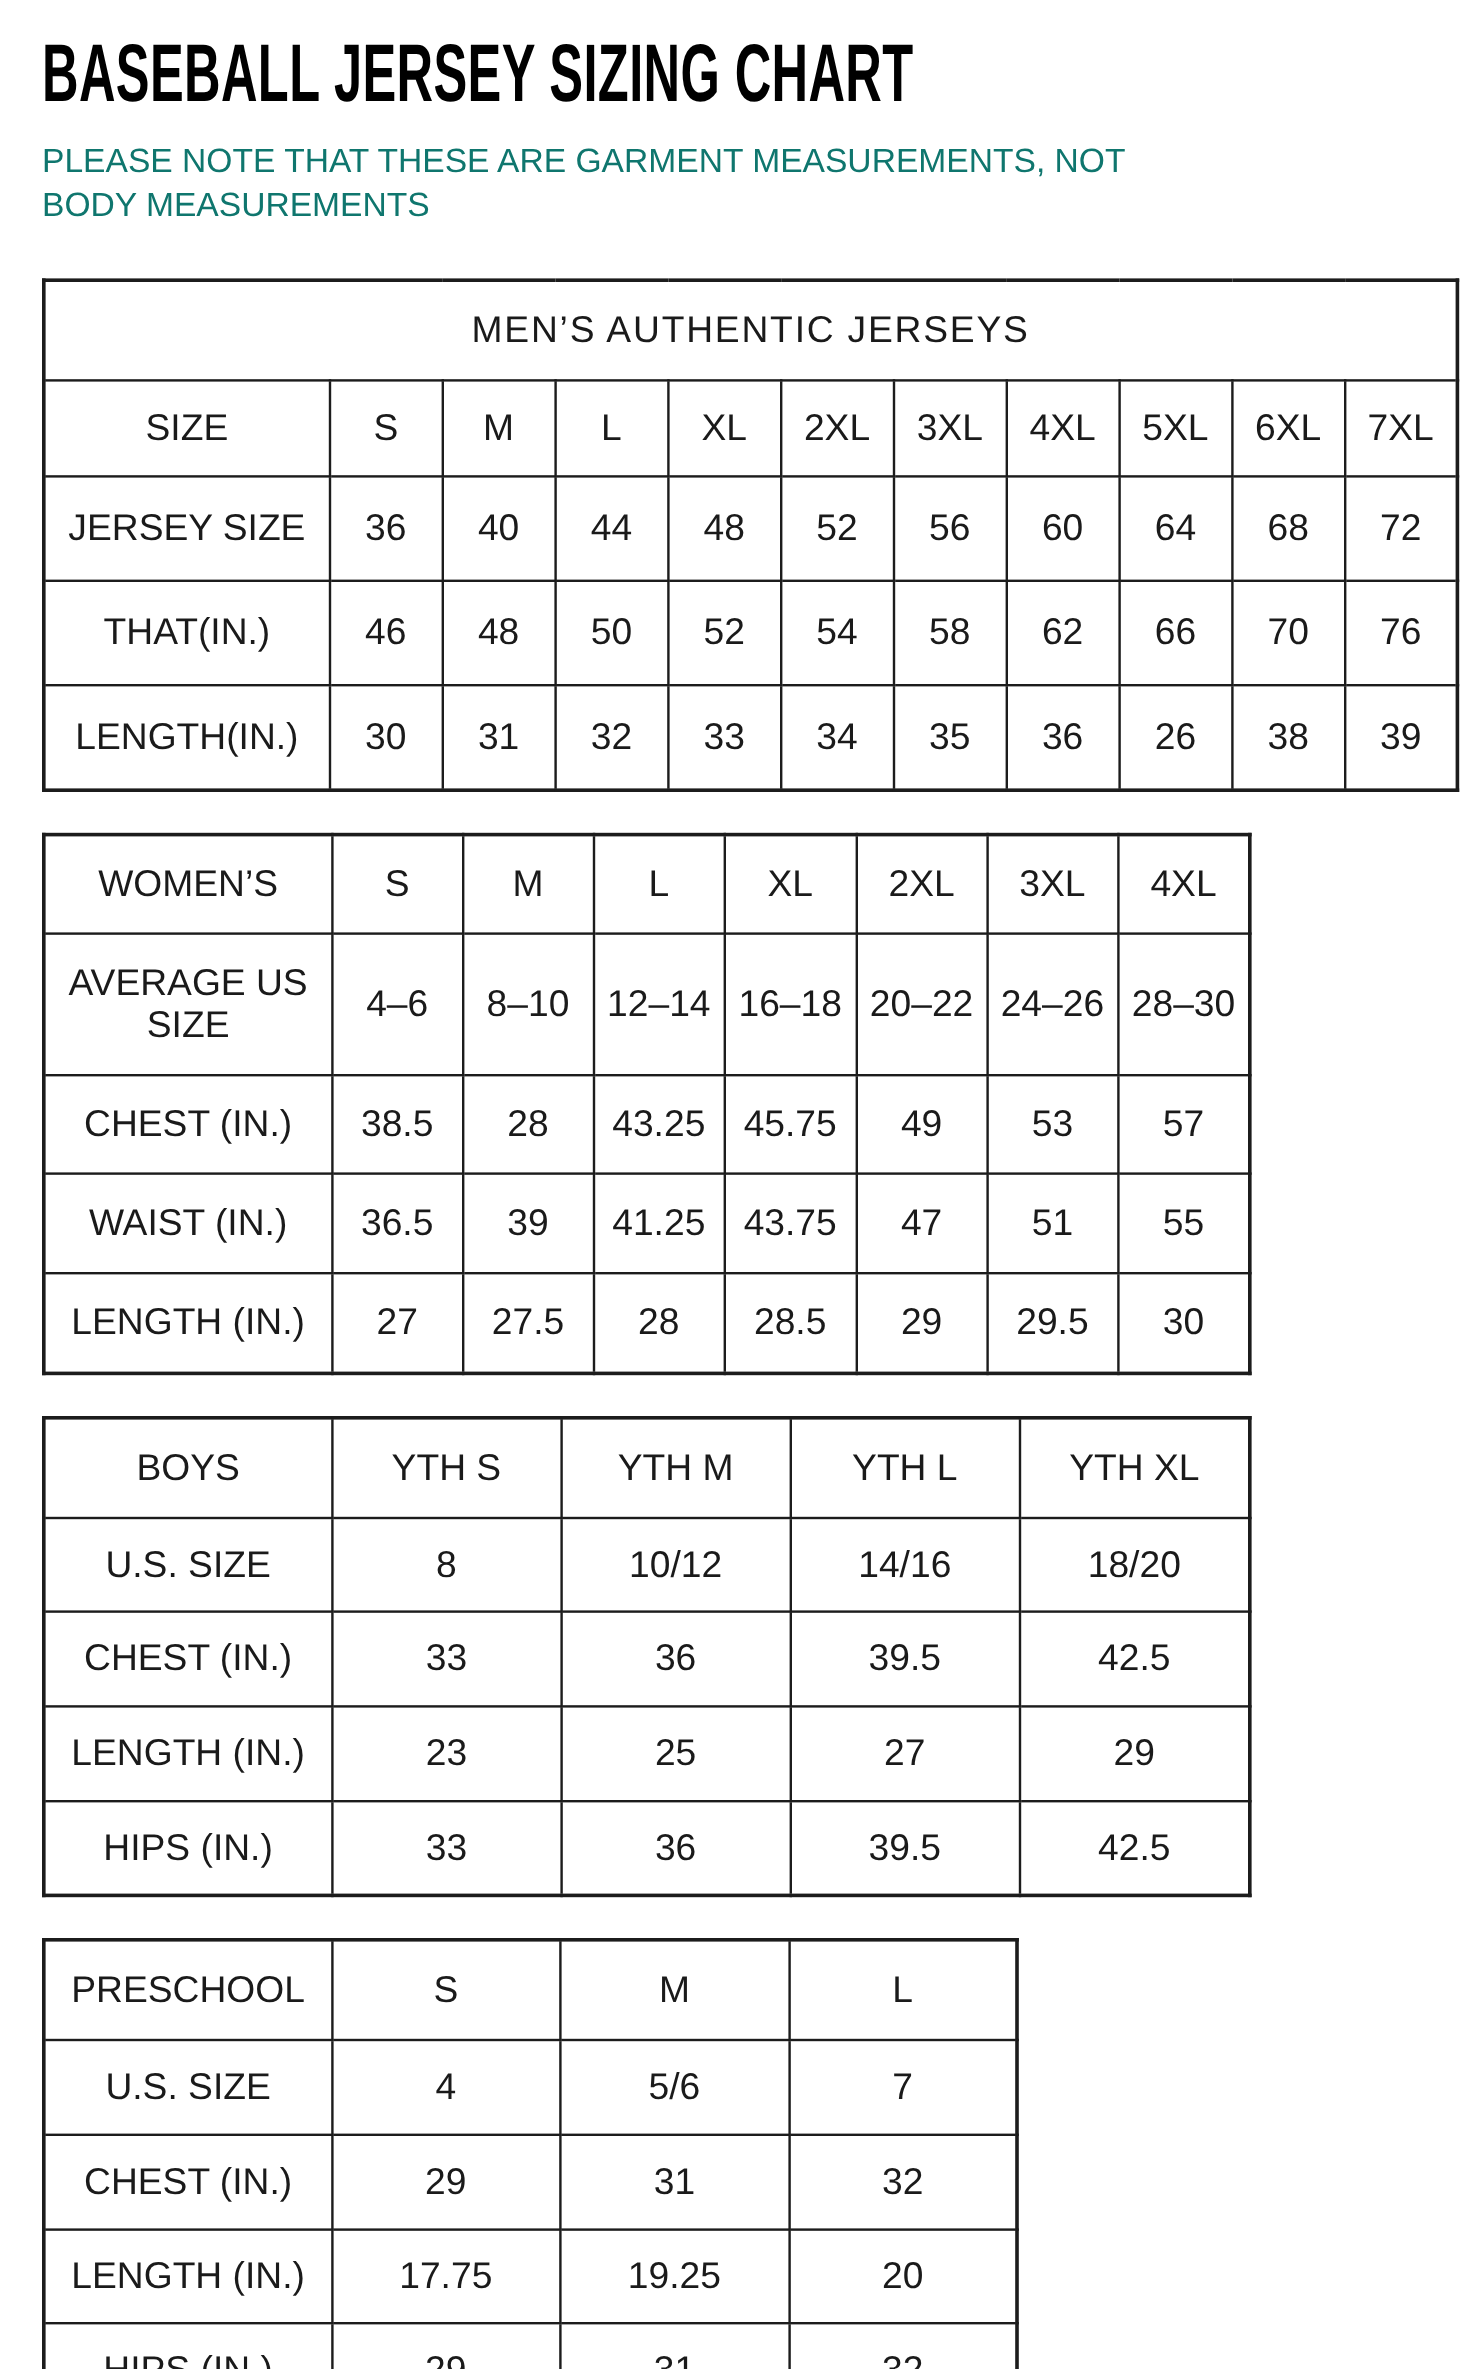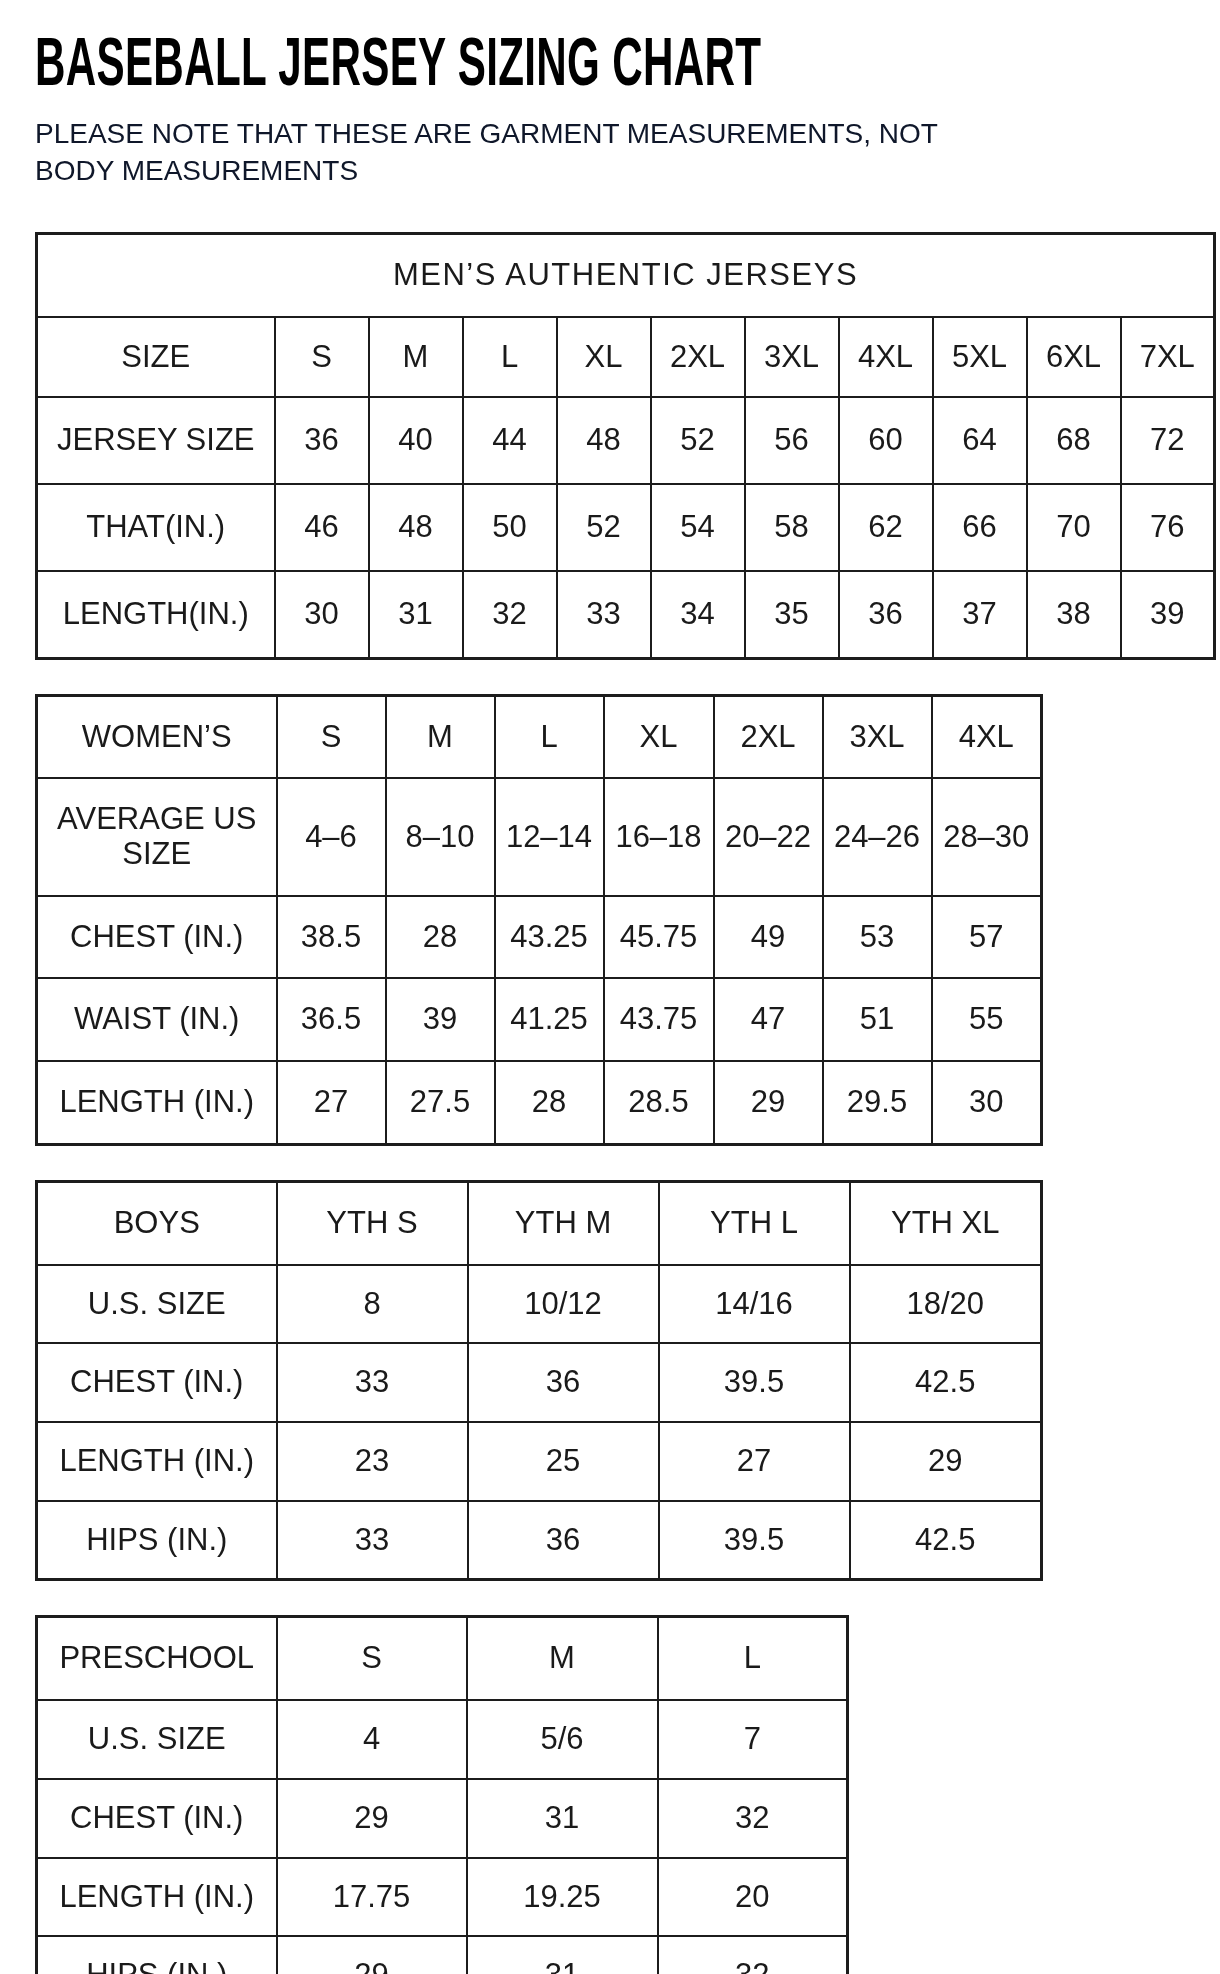--- a/index.html
+++ b/index.html
@@ -18,21 +18,21 @@
     font-weight: bold;
     color: #000;
     white-space: nowrap;
     transform: scaleX(0.62);
     transform-origin: left center;
     letter-spacing: 0.5px;
   }
 
   
   .note {
-    color: #0f172a;
+    color: #0f766e;
     font-size: 28px;
     line-height: 1.32;
     max-width: 980px;
     margin: 0 0 42px 0;
   }
 
   
   table.size-table {
     border-collapse: collapse;
     table-layout: fixed;
@@ -143,21 +143,21 @@
       </tr>
       <tr>
         <td class="label-cell">LENGTH(IN.)</td>
         <td class="data-cell">30</td>
         <td class="data-cell">31</td>
         <td class="data-cell">32</td>
         <td class="data-cell">33</td>
         <td class="data-cell">34</td>
         <td class="data-cell">35</td>
         <td class="data-cell">36</td>
-        <td class="data-cell">37</td>
+        <td class="data-cell">26</td>
         <td class="data-cell">38</td>
         <td class="data-cell">39</td>
       </tr>
     </tbody>
   </table>
 
   <table class="size-table womens">
     <colgroup>
       <col style="width:240px">
         <col style="width:109px">

